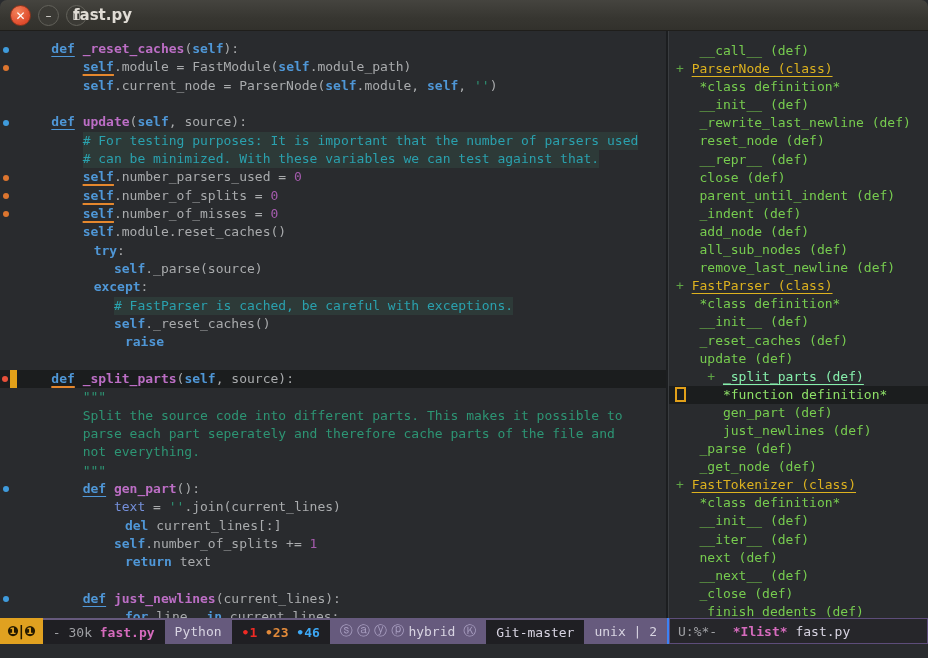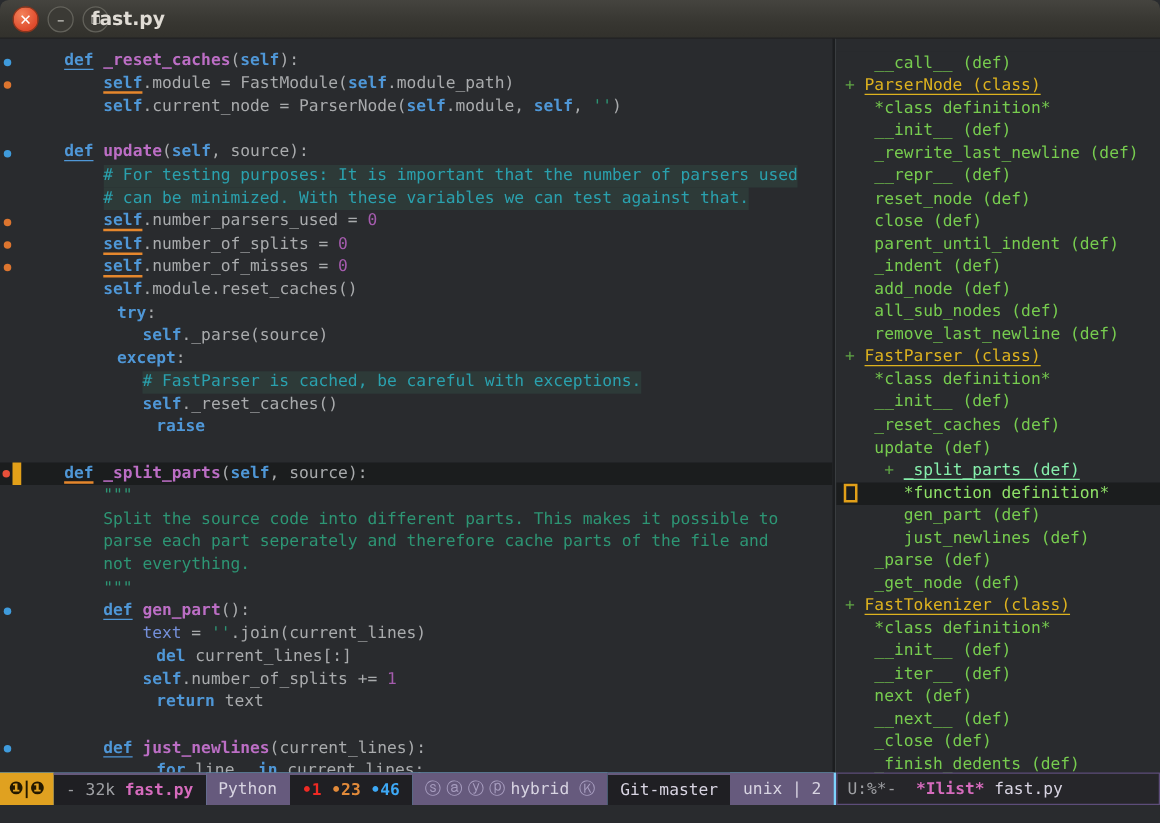--- a/index.html
+++ b/index.html
@@ -56,21 +56,21 @@
   .sline.hl { background:#1b1d1e; }
   .g  { color:#77cc4f; }
   .gp { color:#5fa545; }
   .y  { color:#ddb21f; font-weight:normal; text-decoration:underline; text-underline-offset:3px; }
   .gb { color:#86efac; font-weight:normal; text-decoration:underline; text-underline-offset:3px; }
   .sline.hl .g { color:#8fe168; }
   .cursorbox { position:absolute; left:6px; top:1px; width:11px; height:15px; border:2px solid #e2a019; }
 
   
   .modeline-left { position:absolute; left:0; top:618px; width:669px; height:26px;
-    background:#7dd3fc; display:flex; overflow:hidden; font-size:13px; }
+    background:#3b82f6; display:flex; overflow:hidden; font-size:13px; }
   .seg { display:flex; align-items:center; padding:0 10px; white-space:pre; flex:0 0 auto; height:100%; }
   .seg.amber  { background:#e0a120; color:#241900; font-weight:bold; font-size:14px; padding:0 7px;
     font-family:"DejaVu Sans", sans-serif; }
   .seg.dark   { background:#1f1f23; border-top:2px solid #665a7d; }
   .seg.purple { background:#665a7d; color:#d8d4e2; }
   .ml-dim  { color:#9fa0a4; }
   .ml-pink { color:#d66bbd; font-weight:bold; }
   .ml-lt   { color:#d8d4e2; }
   .ml-err  { color:#ef2a24; font-weight:bold; }
   .ml-warn { color:#e28a3a; font-weight:bold; }
@@ -131,22 +131,22 @@
     <div class="cline"><span class="mark i"></span><span class="p">        </span><span class="kU">def</span><span class="p"> </span><span class="f">just_newlines</span><span class="p">(current_lines):</span></div>
     <div class="cline"><span class="p">            </span><span class="k">for</span><span class="p"> line </span><span class="k">in</span><span class="p"> current_lines:</span></div>
   </div>
 <div class="divider"></div>
 <div class="sidebar">
     <div class="sline"><span class="p">   </span><span class="g">__call__ (def)</span></div>
     <div class="sline"><span class="gp">+ </span><span class="y">ParserNode (class)</span></div>
     <div class="sline"><span class="p">   </span><span class="g">*class definition*</span></div>
     <div class="sline"><span class="p">   </span><span class="g">__init__ (def)</span></div>
     <div class="sline"><span class="p">   </span><span class="g">_rewrite_last_newline (def)</span></div>
+    <div class="sline"><span class="p">   </span><span class="g">reset_node (def)</span></div>
     <div class="sline"><span class="p">   </span><span class="g">__repr__ (def)</span></div>
-    <div class="sline"><span class="p">   </span><span class="g">reset_node (def)</span></div>
     <div class="sline"><span class="p">   </span><span class="g">close (def)</span></div>
     <div class="sline"><span class="p">   </span><span class="g">parent_until_indent (def)</span></div>
     <div class="sline"><span class="p">   </span><span class="g">_indent (def)</span></div>
     <div class="sline"><span class="p">   </span><span class="g">add_node (def)</span></div>
     <div class="sline"><span class="p">   </span><span class="g">all_sub_nodes (def)</span></div>
     <div class="sline"><span class="p">   </span><span class="g">remove_last_newline (def)</span></div>
     <div class="sline"><span class="gp">+ </span><span class="y">FastParser (class)</span></div>
     <div class="sline"><span class="p">   </span><span class="g">*class definition*</span></div>
     <div class="sline"><span class="p">   </span><span class="g">__init__ (def)</span></div>
     <div class="sline"><span class="p">   </span><span class="g">_reset_caches (def)</span></div>
@@ -163,21 +163,21 @@
     <div class="sline"><span class="p">   </span><span class="g">__iter__ (def)</span></div>
     <div class="sline"><span class="p">   </span><span class="g">next (def)</span></div>
     <div class="sline"><span class="p">   </span><span class="g">__next__ (def)</span></div>
     <div class="sline"><span class="p">   </span><span class="g">_close (def)</span></div>
     <div class="sline"><span class="p">   </span><span class="g">_finish_dedents (def)</span></div>
     <div class="sline"><span class="p">   </span><span class="g">_get_prefix (def)</span></div>
   </div>
 
 <div class="modeline-left">
     <div class="seg amber"><span class="wn">❶|❶</span></div>
-    <div class="seg dark"><span class="ml-dim">- 32k </span><span class="ml-pink">fast.py</span></div>
+    <div class="seg dark"><span class="ml-dim">- 30k </span><span class="ml-pink">fast.py</span></div>
     <div class="seg purple"><span class="ml-lt">Python</span></div>
     <div class="seg dark"><span class="ml-err">•1</span><span class="ml-dim"> </span><span class="ml-warn">•23</span><span class="ml-dim"> </span><span class="ml-info">•46</span></div>
     <div class="seg purple"><span class="ml-dim2">ⓢ ⓐ ⓨ ⓟ </span><span class="ml-lt">hybrid </span><span class="ml-dim2">Ⓚ</span></div>
     <div class="seg dark"><span class="ml-lt">Git-master</span></div>
     <div class="seg purple"><span class="ml-lt">unix | 2</span></div>
   </div>
 <div class="modeline-right"><span class="ml-dim">U:%*-  </span><span class="ml-pink">*Ilist*</span><span class="ml-lt"> fast.py</span></div>
 <div class="echo"></div>
 
 </body></html>

